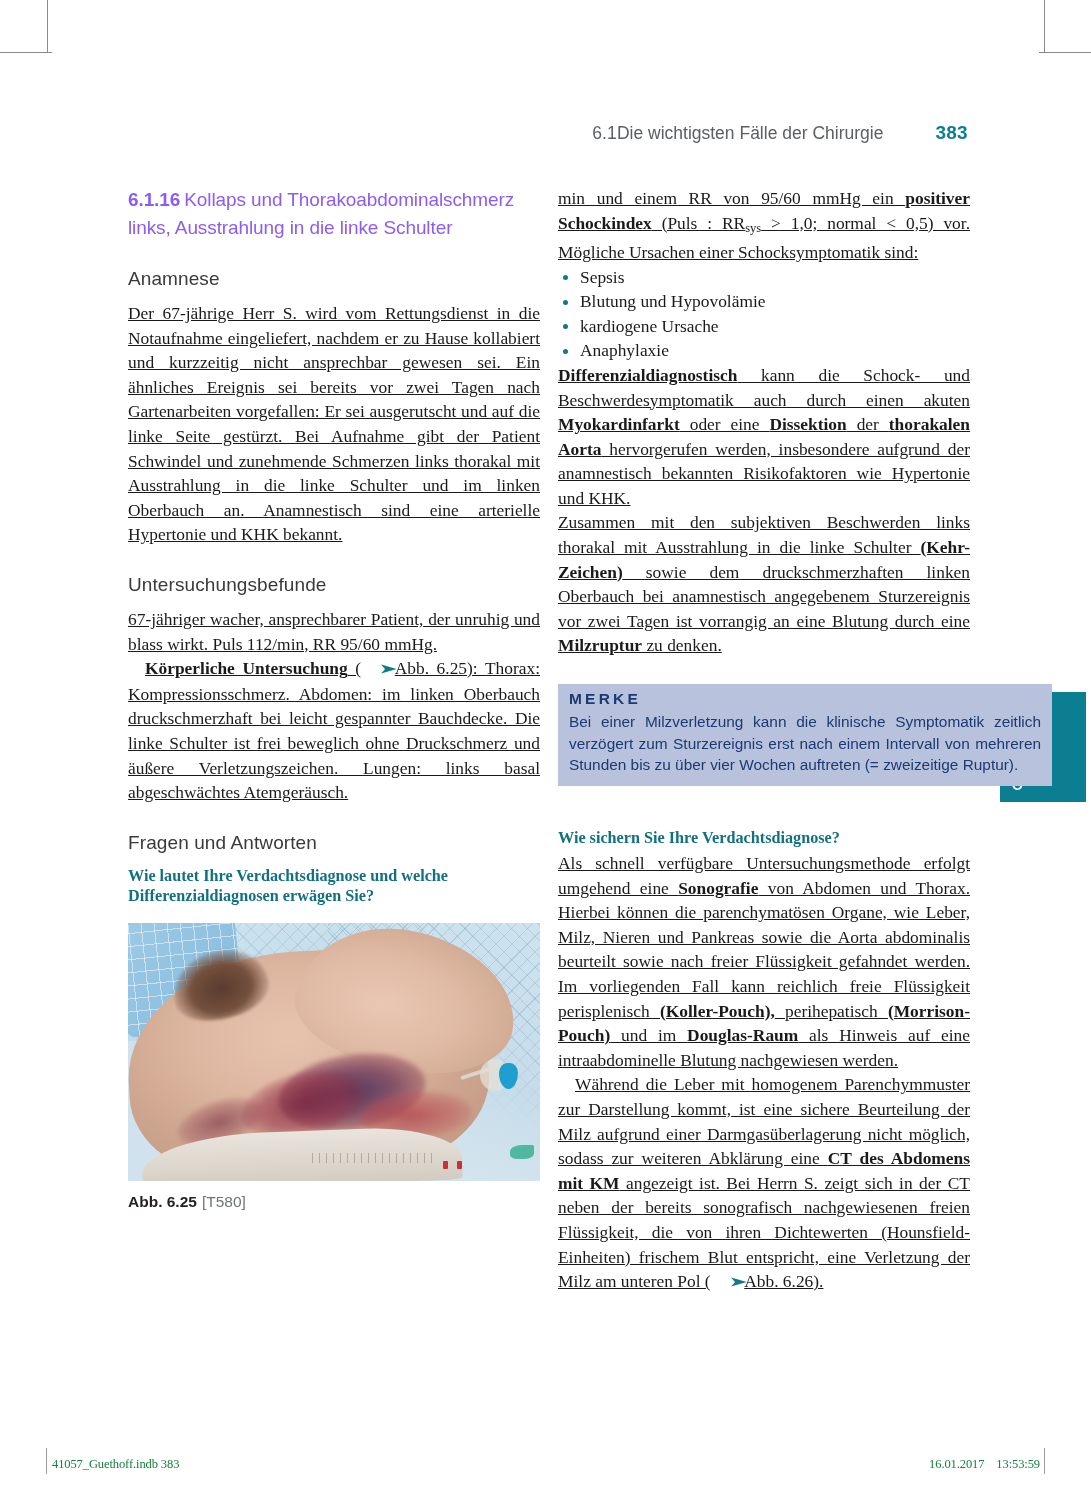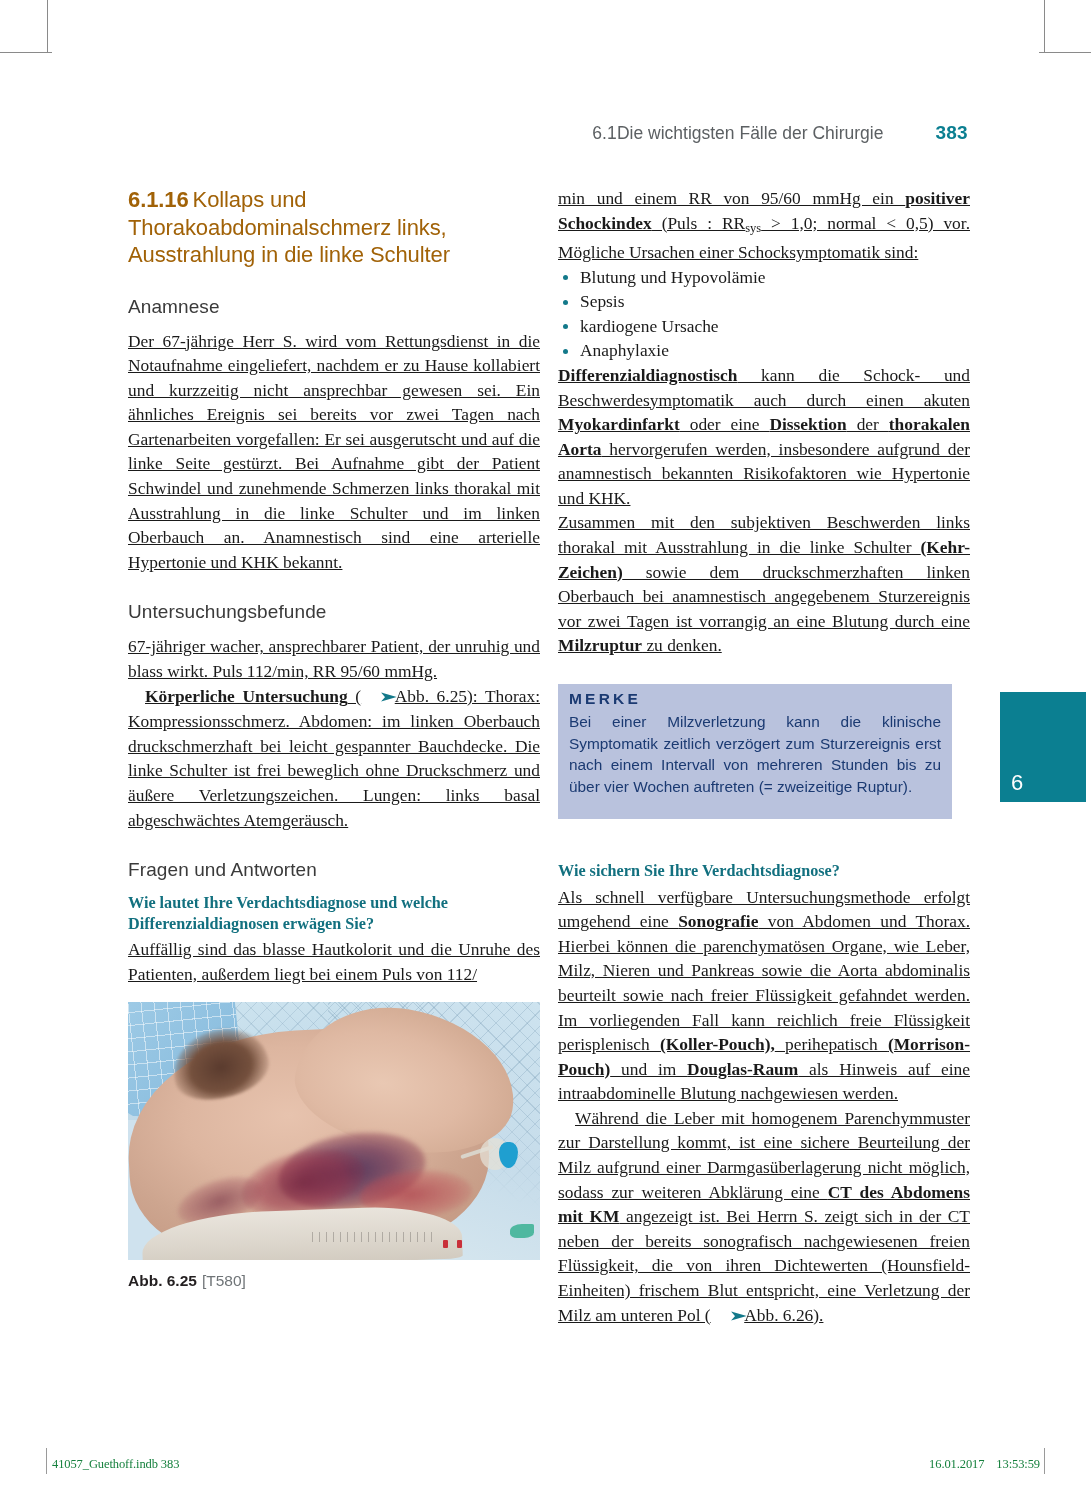--- a/index.html
+++ b/index.html
@@ -64,24 +64,24 @@
     position: absolute;
     width: 412px;
     top: 186px;
   }
   .col-left  { left: 128px; }
   .col-right { left: 558px; }
 
   
   h1.sec-title {
     font-family: "Liberation Sans", sans-serif;
-    font-size: 22px;
+    font-size: 19px;
     font-weight: normal;
     line-height: 27.5px;
-    color: #a16207;
+    color: #8b5cf6;
     margin: 0 0 0 0;
     letter-spacing: -0.1px;
   }
   h1.sec-title .num {
     font-weight: bold;
     margin-right: 4px;
   }
   h2.sub {
     font-family: "Liberation Sans", sans-serif;
     font-size: 19px;
@@ -144,22 +144,22 @@
     width: 5px;
     height: 5px;
     border-radius: 50%;
     background: #13798a;
   }
 
   
   .merke {
     margin-top: 26px;
     background: #b9c2dd;
-    padding: 6px 11px 22px 11px;
-    width: 394px;
+    padding: 6px 11px 10px 11px;
+    width: 494px;
     box-sizing: border-box;
   }
   .merke .merke-label {
     font-family: "Liberation Sans", sans-serif;
     font-size: 15.5px;
     font-weight: bold;
     color: #1b3a72;
     letter-spacing: 3.2px;
     margin-bottom: 3px;
   }
@@ -389,21 +389,20 @@
     <h2 class="sub">Untersuchungsbefunde</h2>
 
     <p class="body">67-jähriger wacher, ansprechbarer Patient, der unruhig und blass wirkt. Puls 112/min, RR 95/60 mmHg.</p>
 
     <p class="body"><b>Körperliche Untersuchung</b> (<span class="xref-arrow">➤</span><span>Abb. 6.25</span><span>): Thorax: Kompressionsschmerz. Abdomen: im linken Oberbauch druckschmerzhaft bei leicht gespannter Bauchdecke. Die linke Schulter ist frei beweglich ohne Druckschmerz und äußere Verletzungszeichen. Lungen: links basal abgeschwächtes Atemgeräusch.</span></p>
 
     <h2 class="sub">Fragen und Antworten</h2>
 
     <h3 class="q">Wie lautet Ihre Verdachtsdiagnose und welche Differenzialdiagnosen erwägen Sie?</h3>
 
-    <p class="body noindent" style="margin-top:3px;">Auffällig sind das blasse Hautkolorit und die Unruhe des Patienten, außerdem liegt bei einem Puls von 112/</p>
 
     <div class="figure">
       <div class="fig-photo">
         <div class="ph-layer ph-sheet-top"></div>
         <div class="ph-layer ph-sheet-right"></div>
         <div class="ph-layer ph-grid-texture"></div>
         <div class="ph-layer ph-grid-texture2"></div>
         <div class="ph-layer ph-pillow"></div>
         <div class="ph-layer ph-torso"></div>
         <div class="ph-layer ph-arm"></div>
@@ -425,22 +424,22 @@
         <span class="fc-num">Abb. 6.25</span><span class="fc-src">[T580]</span>
       </div>
     </div>
   </div>
 
   <div class="col col-right">
 
     <p class="body noindent"><span>min und einem RR von 95/60 mmHg ein </span><b>positiver Schockindex</b><span> (Puls : RR</span><span class="sub-sc">sys</span><span> &gt; 1,0; normal &lt; 0,5) vor. Mögliche Ursachen einer Schocksymptomatik sind:</span></p>
 
     <ul class="blist">
+      <li>Sepsis</li>
       <li>Blutung und Hypovolämie</li>
-      <li>Sepsis</li>
       <li>kardiogene Ursache</li>
       <li>Anaphylaxie</li>
     </ul>
 
     <p class="body"><b>Differenzialdiagnostisch</b><span> kann die Schock- und Beschwerdesymptomatik auch durch einen akuten </span><b>Myokardinfarkt</b><span> oder eine </span><b>Dissektion</b><span> der </span><b>thorakalen Aorta</b><span> hervorgerufen werden, insbesondere aufgrund der anamnestisch bekannten Risikofaktoren wie Hypertonie und KHK.</span></p>
 
     <p class="body noindent"><span>Zusammen mit den subjektiven Beschwerden links thorakal mit Ausstrahlung in die linke Schulter </span><b>(Kehr-Zeichen)</b><span> sowie dem druckschmerzhaften linken Oberbauch bei anamnestisch angegebenem Sturzereignis vor zwei Tagen ist vorrangig an eine Blutung durch eine </span><b>Milzruptur</b><span> zu denken.</span></p>
 
     <div class="merke">
       <div class="merke-label">MERKE</div>

